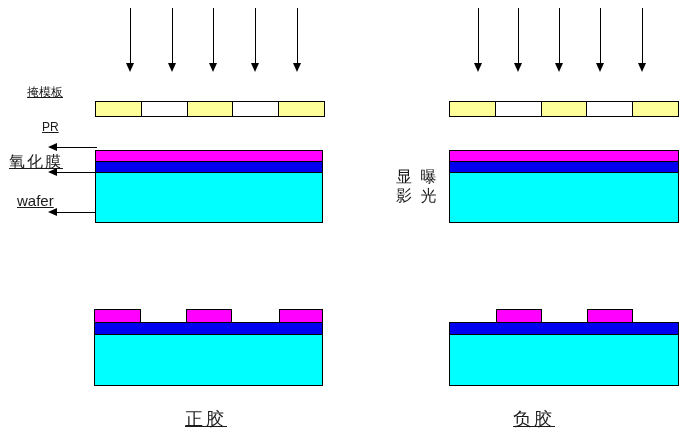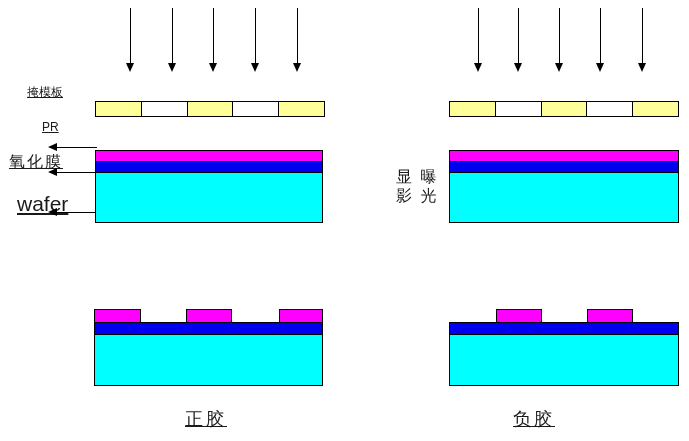--- a/index.html
+++ b/index.html
@@ -85,21 +85,21 @@
       <div class="head"></div>
     </div>
   <div class="arrow-down" style="left:638px">
       <div class="stem"></div>
       <div class="head"></div>
     </div>
 
   <span class="lbl" style="left:27px;top:84px;font-size:12px">掩模板</span>
   <span class="lbl" style="left:42px;top:120px;font-size:12px">PR</span>
   <span class="lbl" style="left:9px;top:152px;font-size:16px;letter-spacing:2px">氧化膜</span>
-  <span class="lbl" style="left:17px;top:192px;font-size:21px">wafer</span>
+  <span class="lbl" style="left:17px;top:192px;font-size:15px">wafer</span>
 
   <div class="arrow-left" style="top:143px">
       <div class="head"></div>
       <div class="stem"></div>
     </div>
   <div class="arrow-left" style="top:168px">
       <div class="head"></div>
       <div class="stem"></div>
     </div>
   <div class="arrow-left" style="top:208px">

